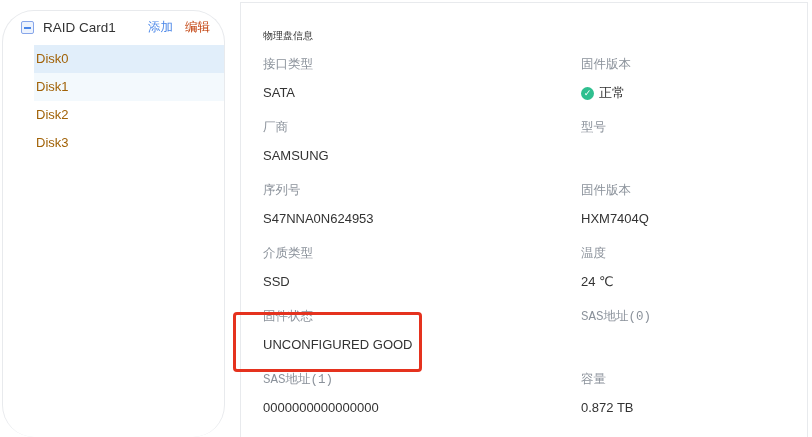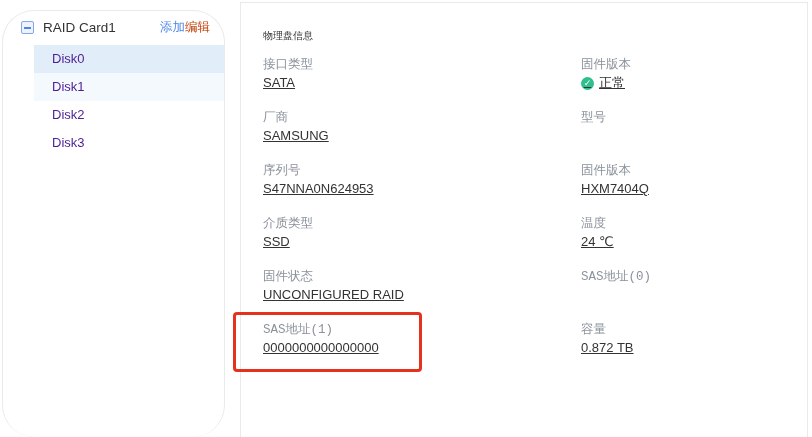--- a/index.html
+++ b/index.html
@@ -26,28 +26,28 @@
   .collapse-box {
     width:13px; height:13px; flex:0 0 13px;
     border:1px solid #87a6ea; border-radius:2px;
     background:#edf3fd; position:relative; cursor:pointer;
   }
   .collapse-box .minus {
     position:absolute; left:2px; right:2px; top:5px; height:2px;
     background:var(--accent,#4a86e8);
   }
   .tree-root-label { margin-left:9px; font-size:13.5px; color:#333; flex:1 1 auto; }
-  .tree-actions { display:flex; font-size:12.5px; }
+  .tree-actions { display:flex; gap:12px; font-size:12.5px; }
   .link-add { color:var(--accent,#4a86e8); cursor:pointer; }
   .link-edit { color:#c2410c; cursor:pointer; }
 
   .disk-list { margin-top:2px; }
   .disk-item {
     margin-left:31px; height:28px; line-height:28px;
-    padding-left:18px; font-size:13px; color:#4c1d95; cursor:pointer;
+    padding-left:2px; font-size:13px; color:#a16207; cursor:pointer;
   }
   .disk-item.selected { background:var(--selected-bg,#e1eefa); }
   .disk-item.alt { background:var(--alt-bg,#f3f9fd); }
 
   
   .main-panel {
     position:absolute; left:240px; top:2px; bottom:-2px; width:568px;
     background:#fff;
     border-left:1px solid var(--border,#e8eaed);
     border-top:1px solid var(--border,#e8eaed);
@@ -55,22 +55,22 @@
     padding:26px 20px 0 22px;
   }
   .panel-title { font-size:10px; font-weight:500; color:#333; }
 
   .fields {
     margin-top:13px;
     display:grid; grid-template-columns:318px 1fr; row-gap:17px;
   }
   .field-label { font-size:12.5px; line-height:18px; color:var(--label,#8b929b);font-family:Liberation Mono, monospace; }
   .field-value {
-    font-size:13px; line-height:18px; color:#333;
-    display:flex; align-items:center;text-decoration:underline;
+    margin-top:10px; font-size:13px; line-height:18px; color:#333;
+    display:flex; align-items:center;
   }
   .check-circle {
     width:13px; height:13px; border-radius:50%;
     background:var(--status-green,#2fbf8f);
     color:#fff; font-size:9px; line-height:13px; text-align:center;
     margin-right:5px; flex:0 0 13px;
   }
 
   
   .red-annotation {
@@ -143,21 +143,21 @@
       <div class="field-value">SSD</div>
     </div>
 
     <div>
       <div class="field-label">温度</div>
       <div class="field-value">24 ℃</div>
     </div>
 
     <div>
       <div class="field-label">固件状态</div>
-      <div class="field-value">UNCONFIGURED RAID</div>
+      <div class="field-value">UNCONFIGURED GOOD</div>
     </div>
 
     <div>
       <div class="field-label">SAS地址(0)</div>
     </div>
 
     <div>
       <div class="field-label">SAS地址(1)</div>
       <div class="field-value">0000000000000000</div>
     </div>

